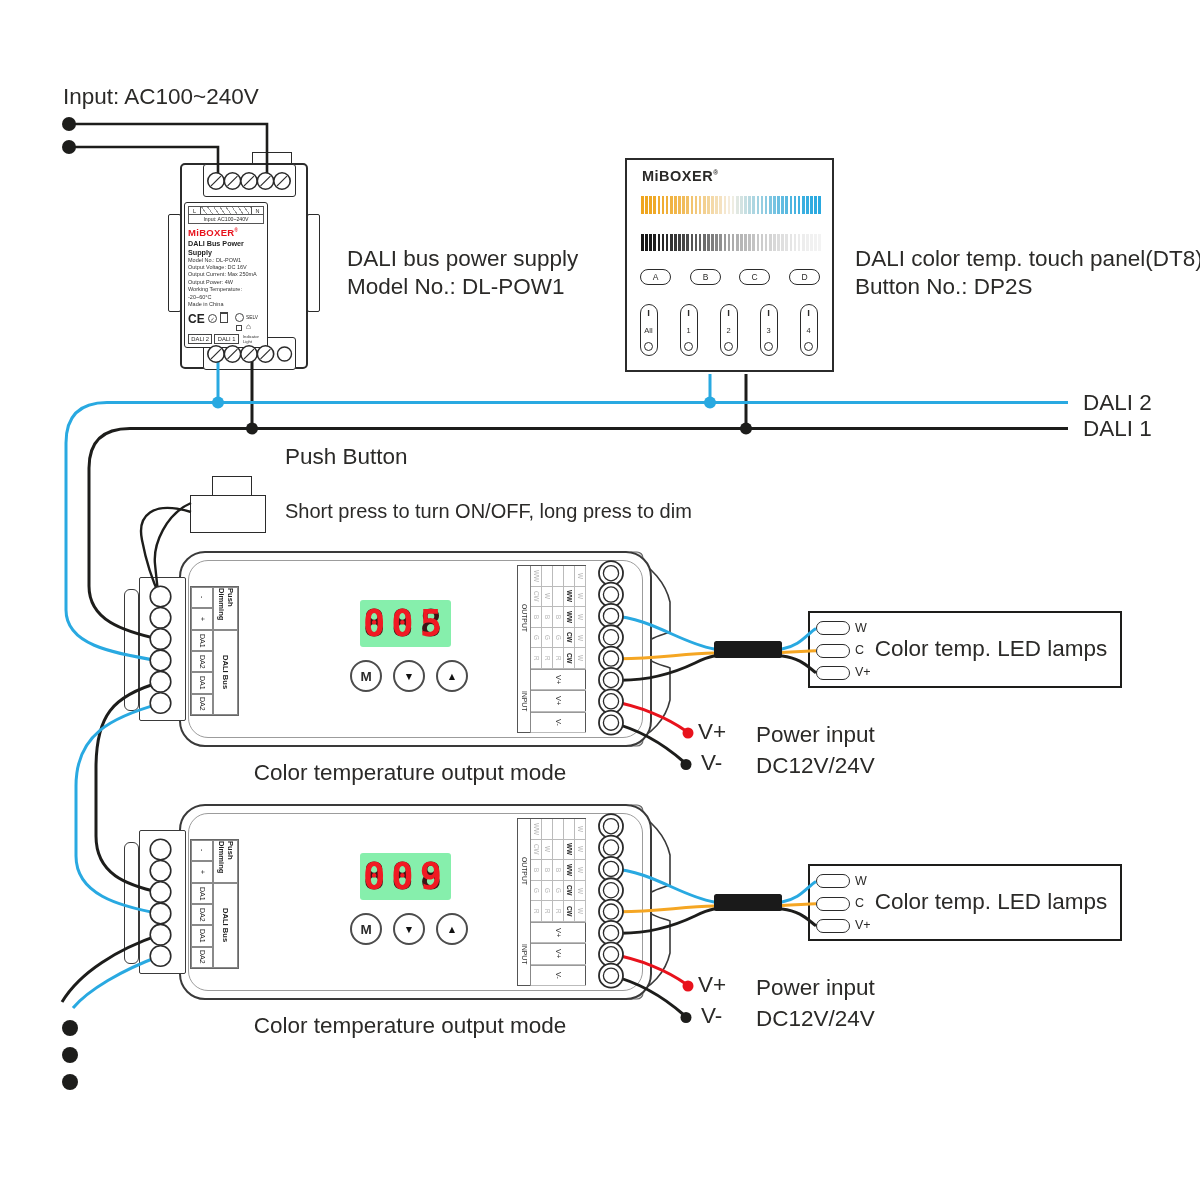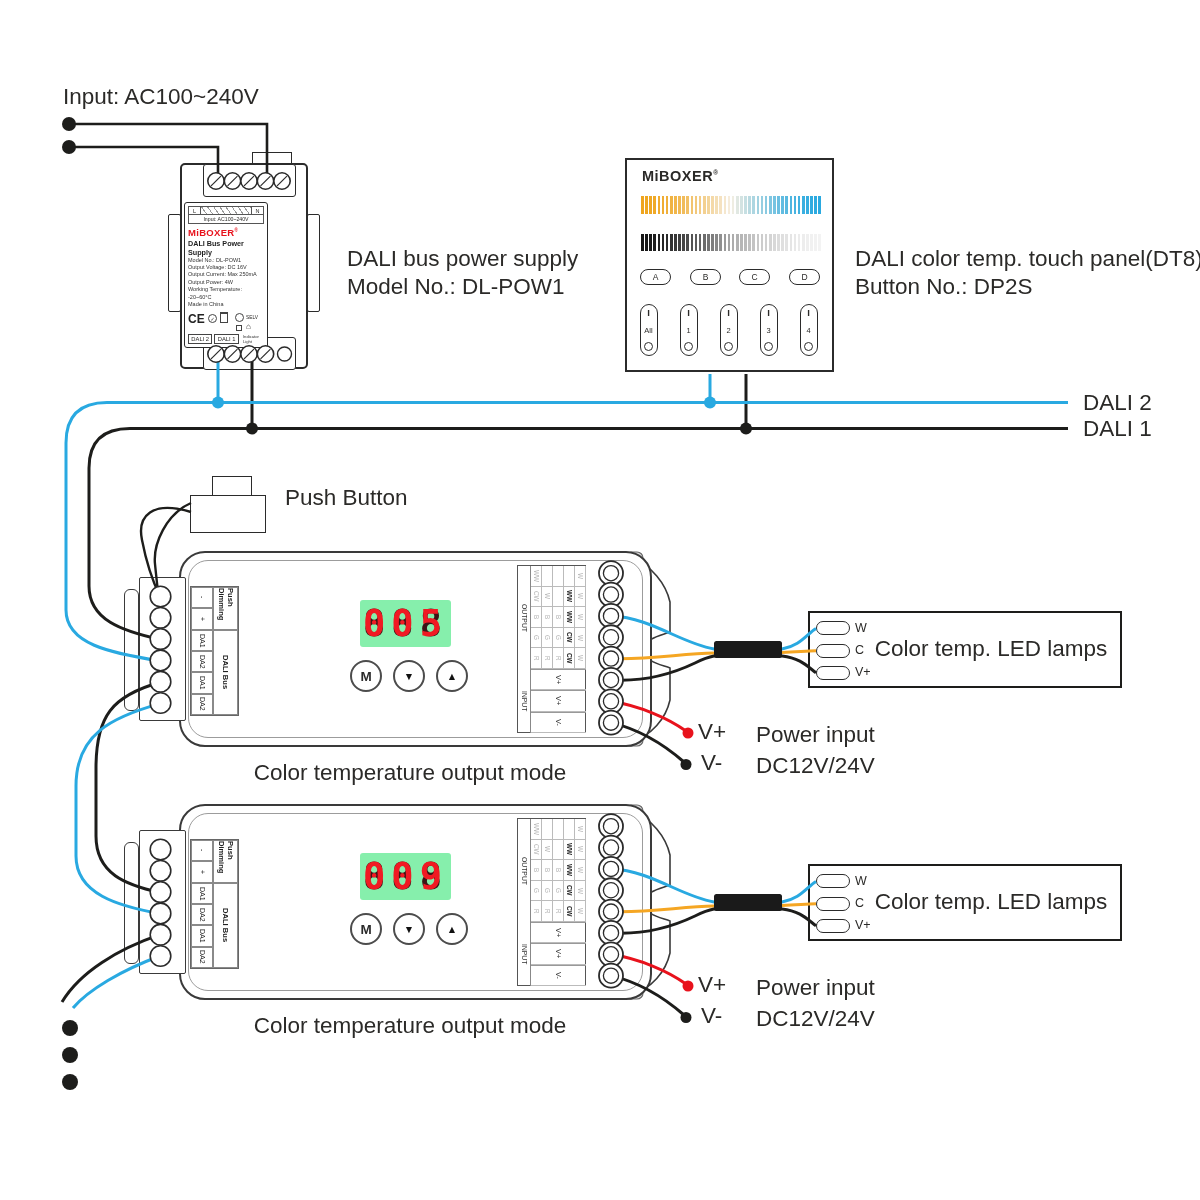--- a/index.html
+++ b/index.html
@@ -281,21 +281,22 @@
   </div>
 
   <div class="lbl" style="left:855px;top:246px;">DALI color temp. touch panel(DT8)</div>
   <div class="lbl" style="left:855px;top:274px;">Button No.: DP2S</div>
 
   <div class="lbl" style="left:1083px;top:390px;">DALI 2</div>
   <div class="lbl" style="left:1083px;top:416px;">DALI 1</div>
 
   <div class="pbtn" style="left:212px;top:476px;width:40px;height:21px;"></div>
   <div class="pbtn" style="left:190px;top:495px;width:76px;height:38px;"></div>
-  <div class="lbl" style="left:285px;top:485px;">Push Button</div>
+  <div class="lbl" style="left:285px;top:444px;">Push Button</div>
+  <div class="lbl small" style="left:285px;top:500px;">Short press to turn ON/OFF, long press to dim</div>
 
   <div class="ctrl" style="top:0;">
     <div class="ctrl-body"></div>
     <div class="ctrl-inner"></div>
     <div class="ctrl-clip"></div>
     <div class="ctrl-block"></div>
     <div class="lstrip">
       <div class="c1 vt">-</div>
       <div class="c2 vt g1">Push Dimming</div>
       <div class="c1 vt">+</div>

